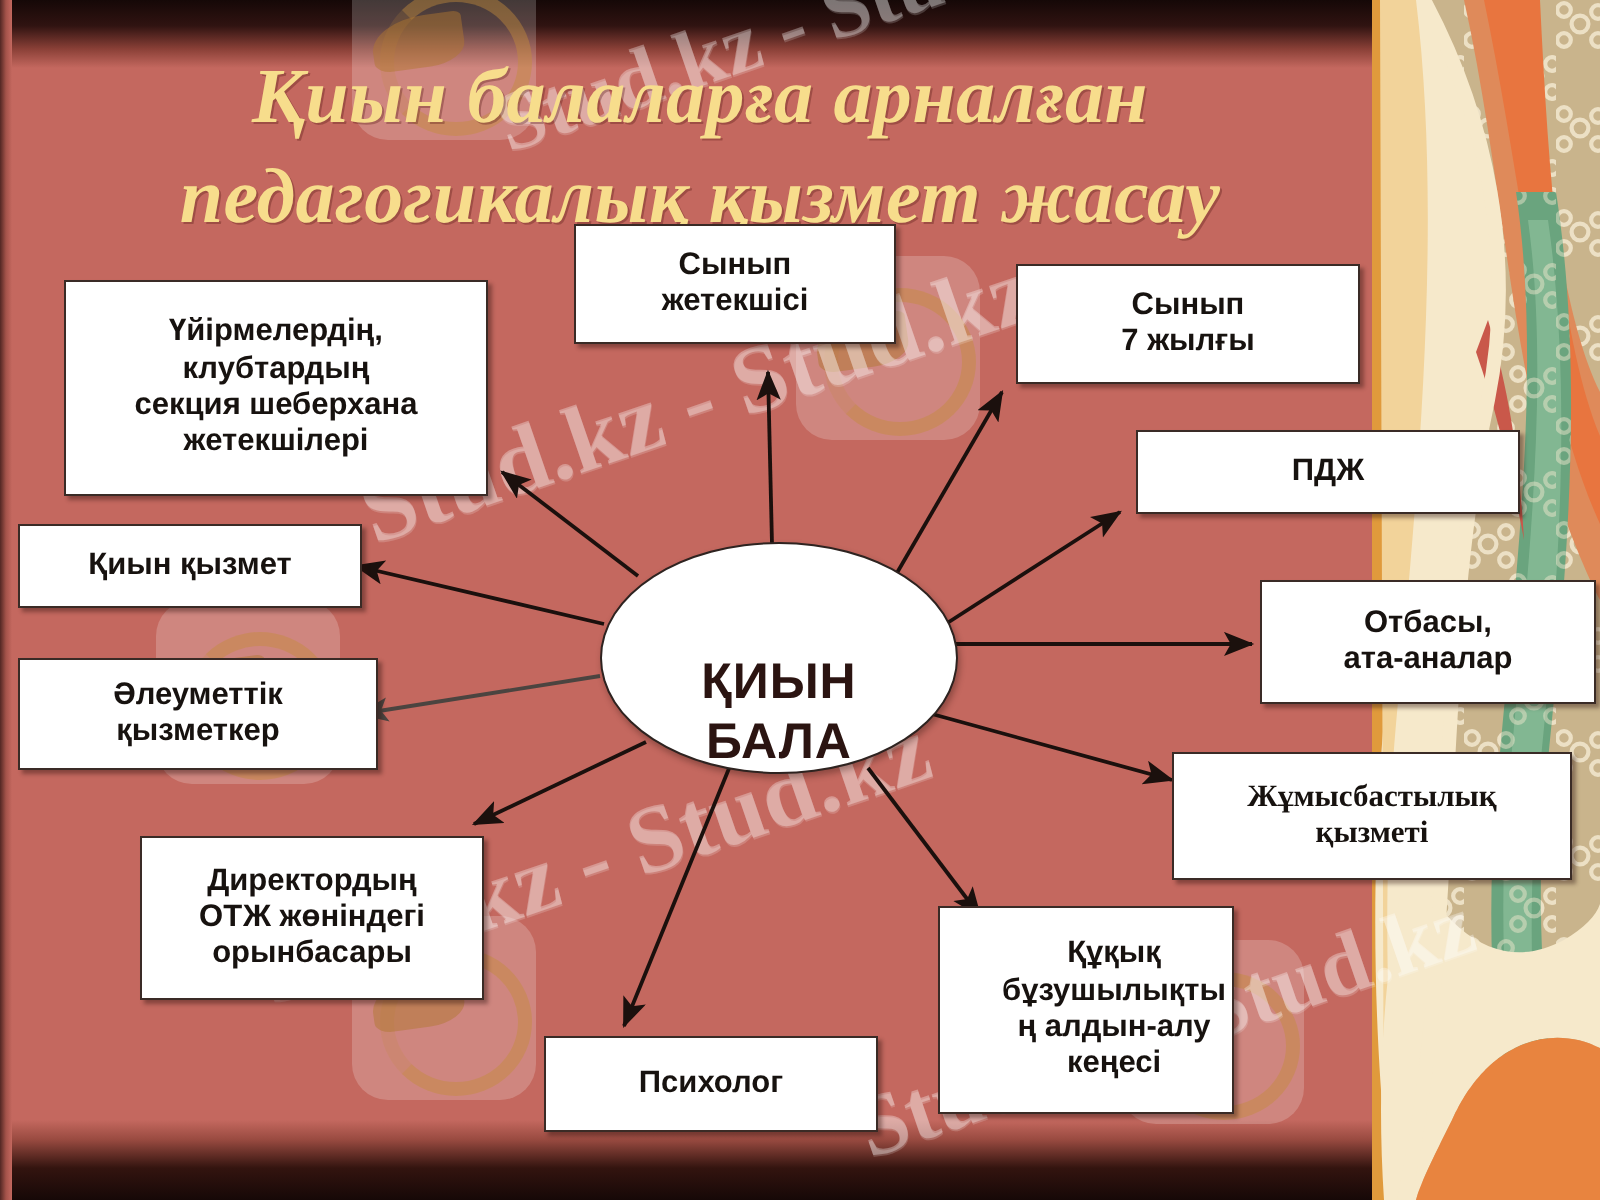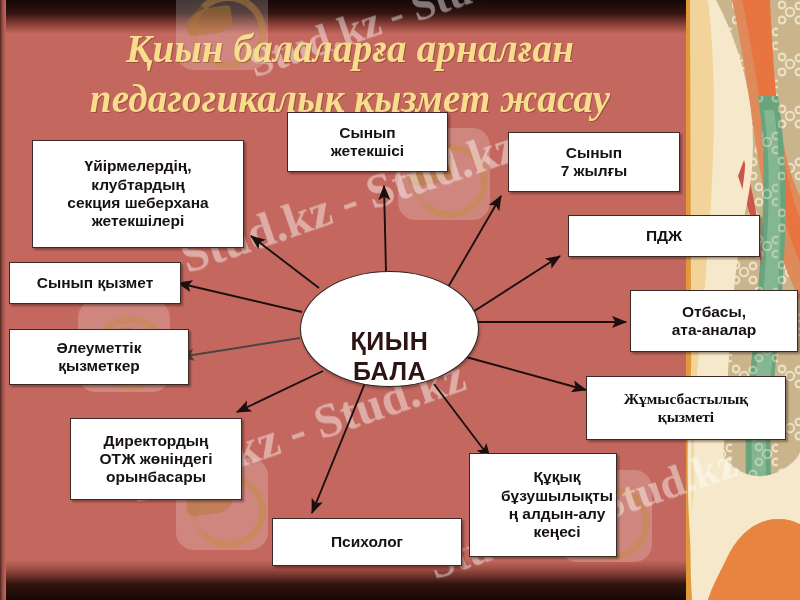--- a/index.html
+++ b/index.html
@@ -246,37 +246,37 @@
 қызметі</span>
   </div>
 
   <div class="node" style="left:469px;top:453px;width:148px;height:104px;">
     <span style="white-space:pre-line;margin-left:28px;">Құқық
 бұзушылықты
 ң алдын-алу
 кеңесі</span>
   </div>
 
-  <div class="node" style="left:272px;top:518px;width:190px;height:48px;">
+  <div class="node" style="left:272px;top:518px;width:167px;height:48px;">
     <span style="white-space:pre-line;">Психолог</span>
   </div>
 
   <div class="node" style="left:70px;top:418px;width:172px;height:82px;">
     <span style="white-space:pre-line;">Директордың
 ОТЖ жөніндегі
 орынбасары</span>
   </div>
 
   <div class="node" style="left:9px;top:329px;width:180px;height:56px;">
     <span style="white-space:pre-line;">Әлеуметтік
 қызметкер</span>
   </div>
 
   <div class="node" style="left:9px;top:262px;width:172px;height:42px;">
-    <span style="white-space:pre-line;">Сынып қызмет</span>
+    <span style="white-space:pre-line;">Қиын қызмет</span>
   </div>
 
   <div id="center-node" style="left:300px;top:271px;width:177px;height:114px;">
     <div>
       <div>ҚИЫН</div>
       <div>БАЛА</div>
     </div>
   </div>
 
 </div>

